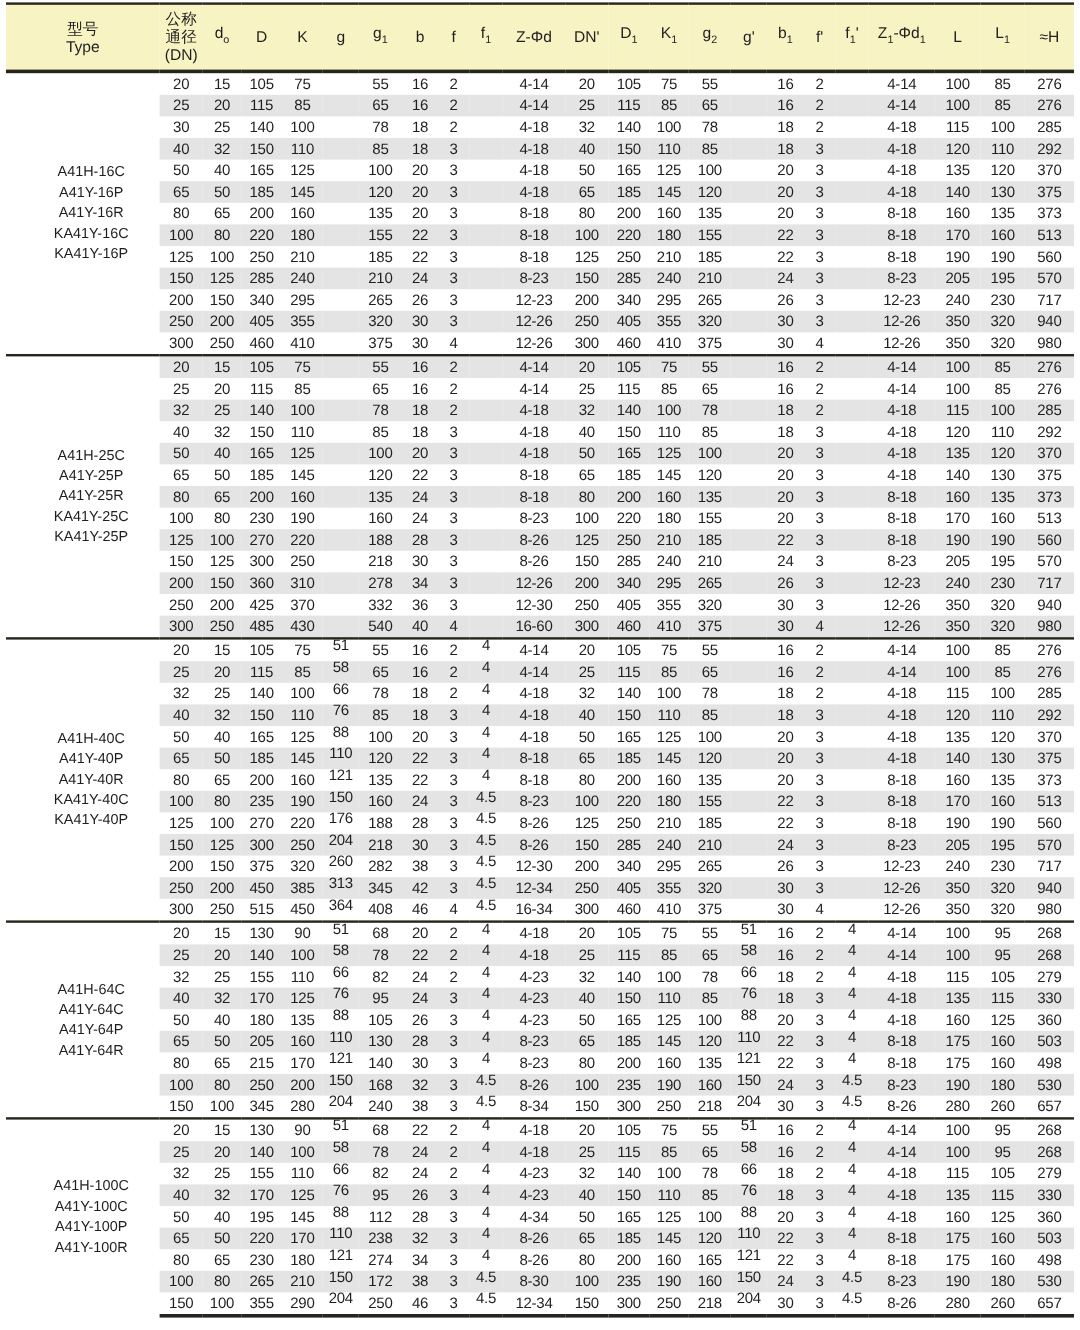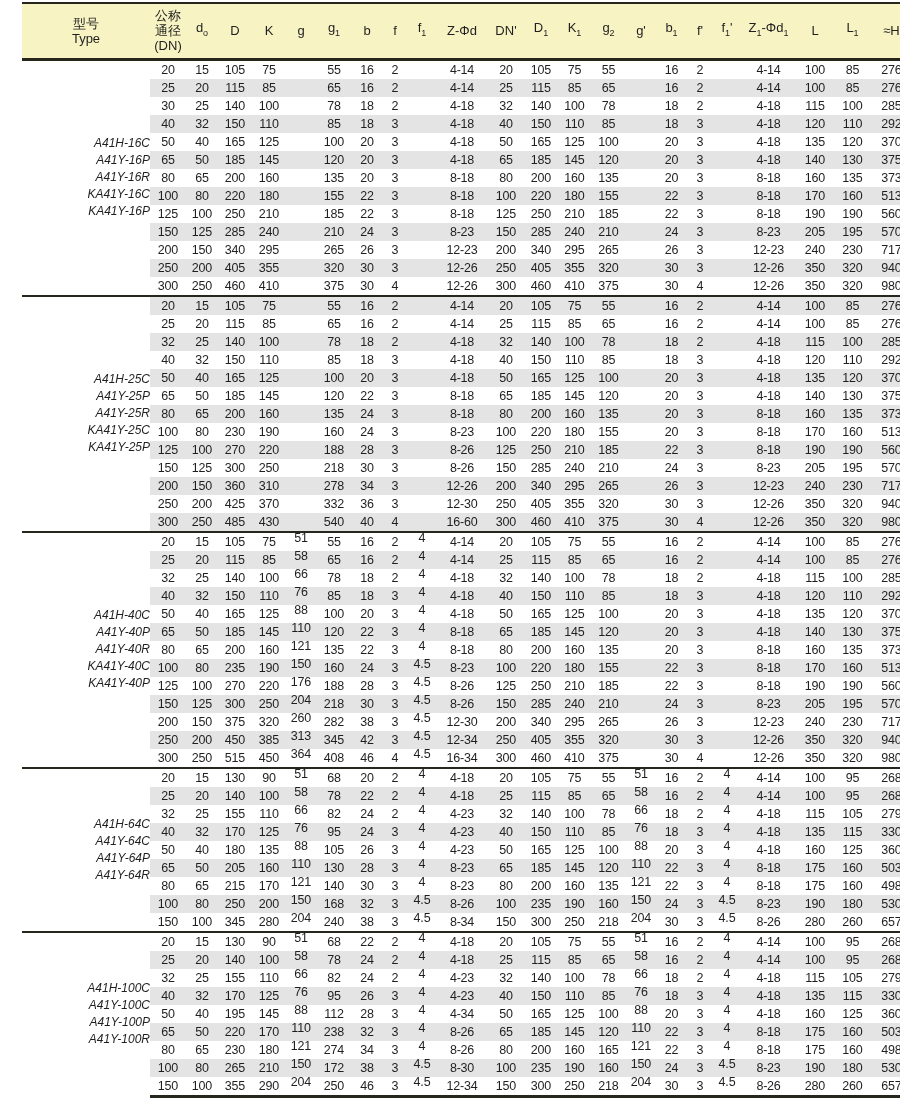--- a/index.html
+++ b/index.html
@@ -1,20 +1,20 @@
 <!DOCTYPE html>
 <html><head>
 <meta charset="utf-8">
 <style>
   * { margin:0; padding:0; box-sizing:border-box; }
   html,body { background:#ffffff; }
   body { font-family:"Liberation Sans","DejaVu Sans",sans-serif; color:#1f1f1f; }
   .page {
     width:900px; height:1108px; background:#ffffff;
-    padding:2px 5px 0 22px; overflow:hidden;
+    padding:2px 5px 0 5px; overflow:hidden;
   }
   table.spec {
     width:100%; border-collapse:collapse; table-layout:fixed;
     border-top:2px solid #26261c;
   }
   thead th {
     background:#f7f3c3;
     height:56px; vertical-align:middle; text-align:center;
     font-weight:normal; font-size:13px; line-height:15px;
     border-bottom:3px solid #26261c;
@@ -22,24 +22,23 @@
   }
   thead th sub, tbody td sub { font-size:9px; }
   tbody td {
     height:18px; font-size:12.5px; line-height:18px;
     text-align:center; padding:0; white-space:nowrap;
     letter-spacing:-0.2px;
   }
   tbody tr.stripe td { background:#e4e4e4; }
   tbody td.label-cell {
     background:#ffffff !important;
-    vertical-align:middle; text-align:right;
+    vertical-align:middle; text-align:center;
     padding-left:14px; font-size:12px; line-height:17px;
     letter-spacing:0;
-    font-style:italic;
   }
   tbody tr.group-start td { border-top:2px solid #26261c; }
   tbody tr:last-child td { border-bottom:3px solid #26261c; }
   td .raised { position:relative; top:-4px; display:inline-block; }
   .model-label { white-space:nowrap; }
 </style>
 </head>
 <body>
 
 <div class="page">

